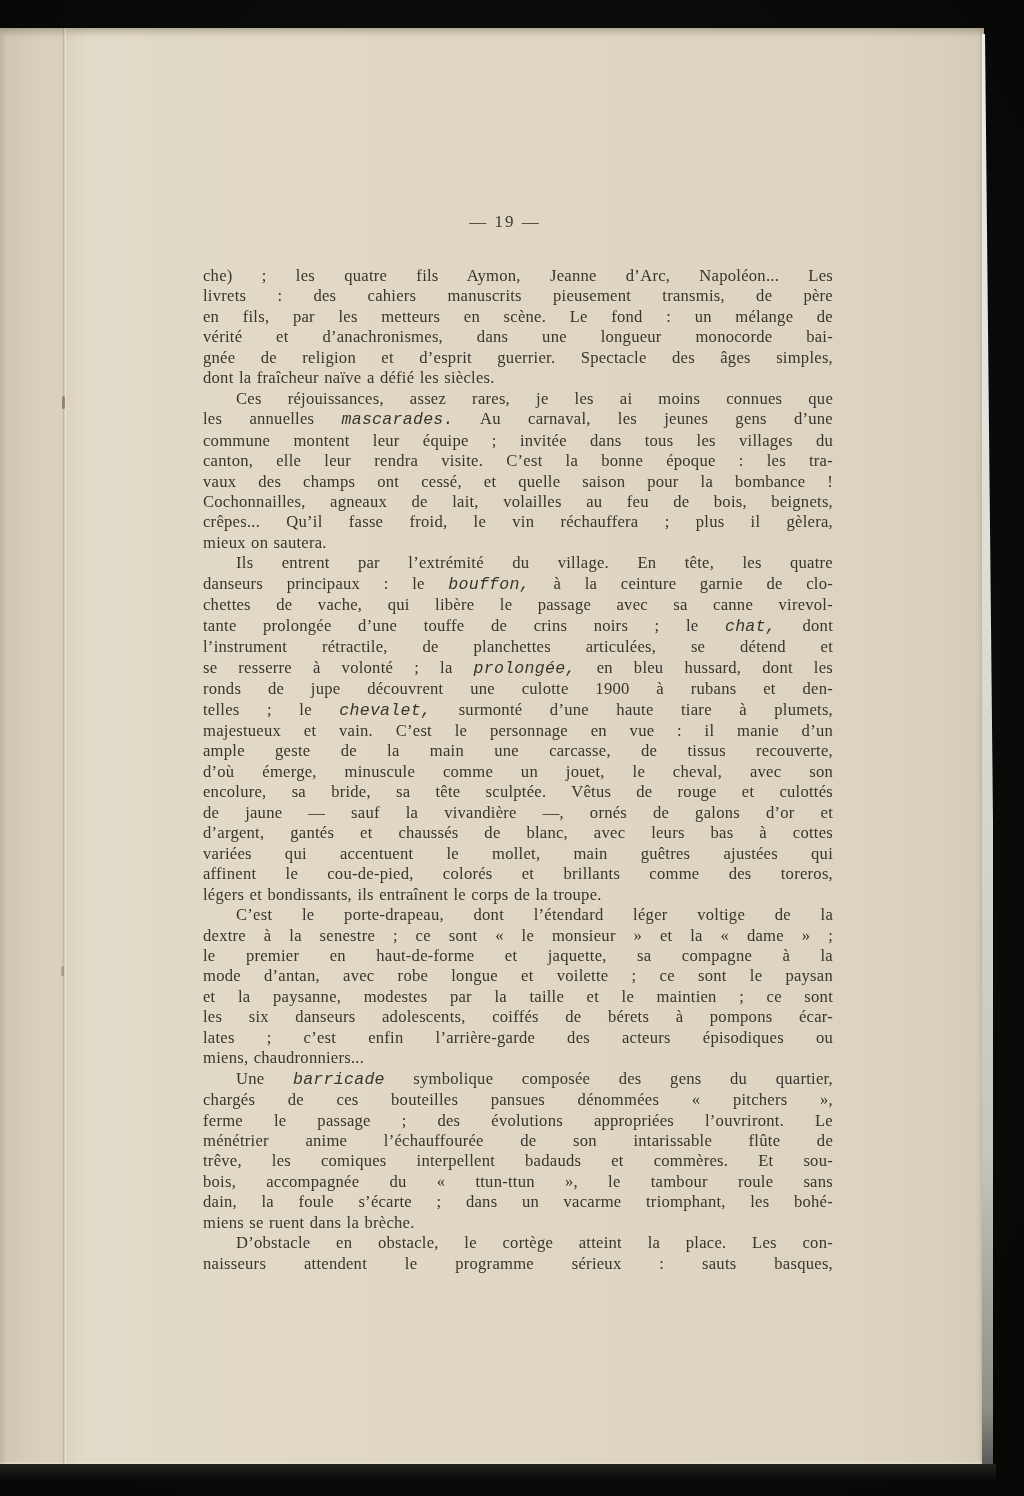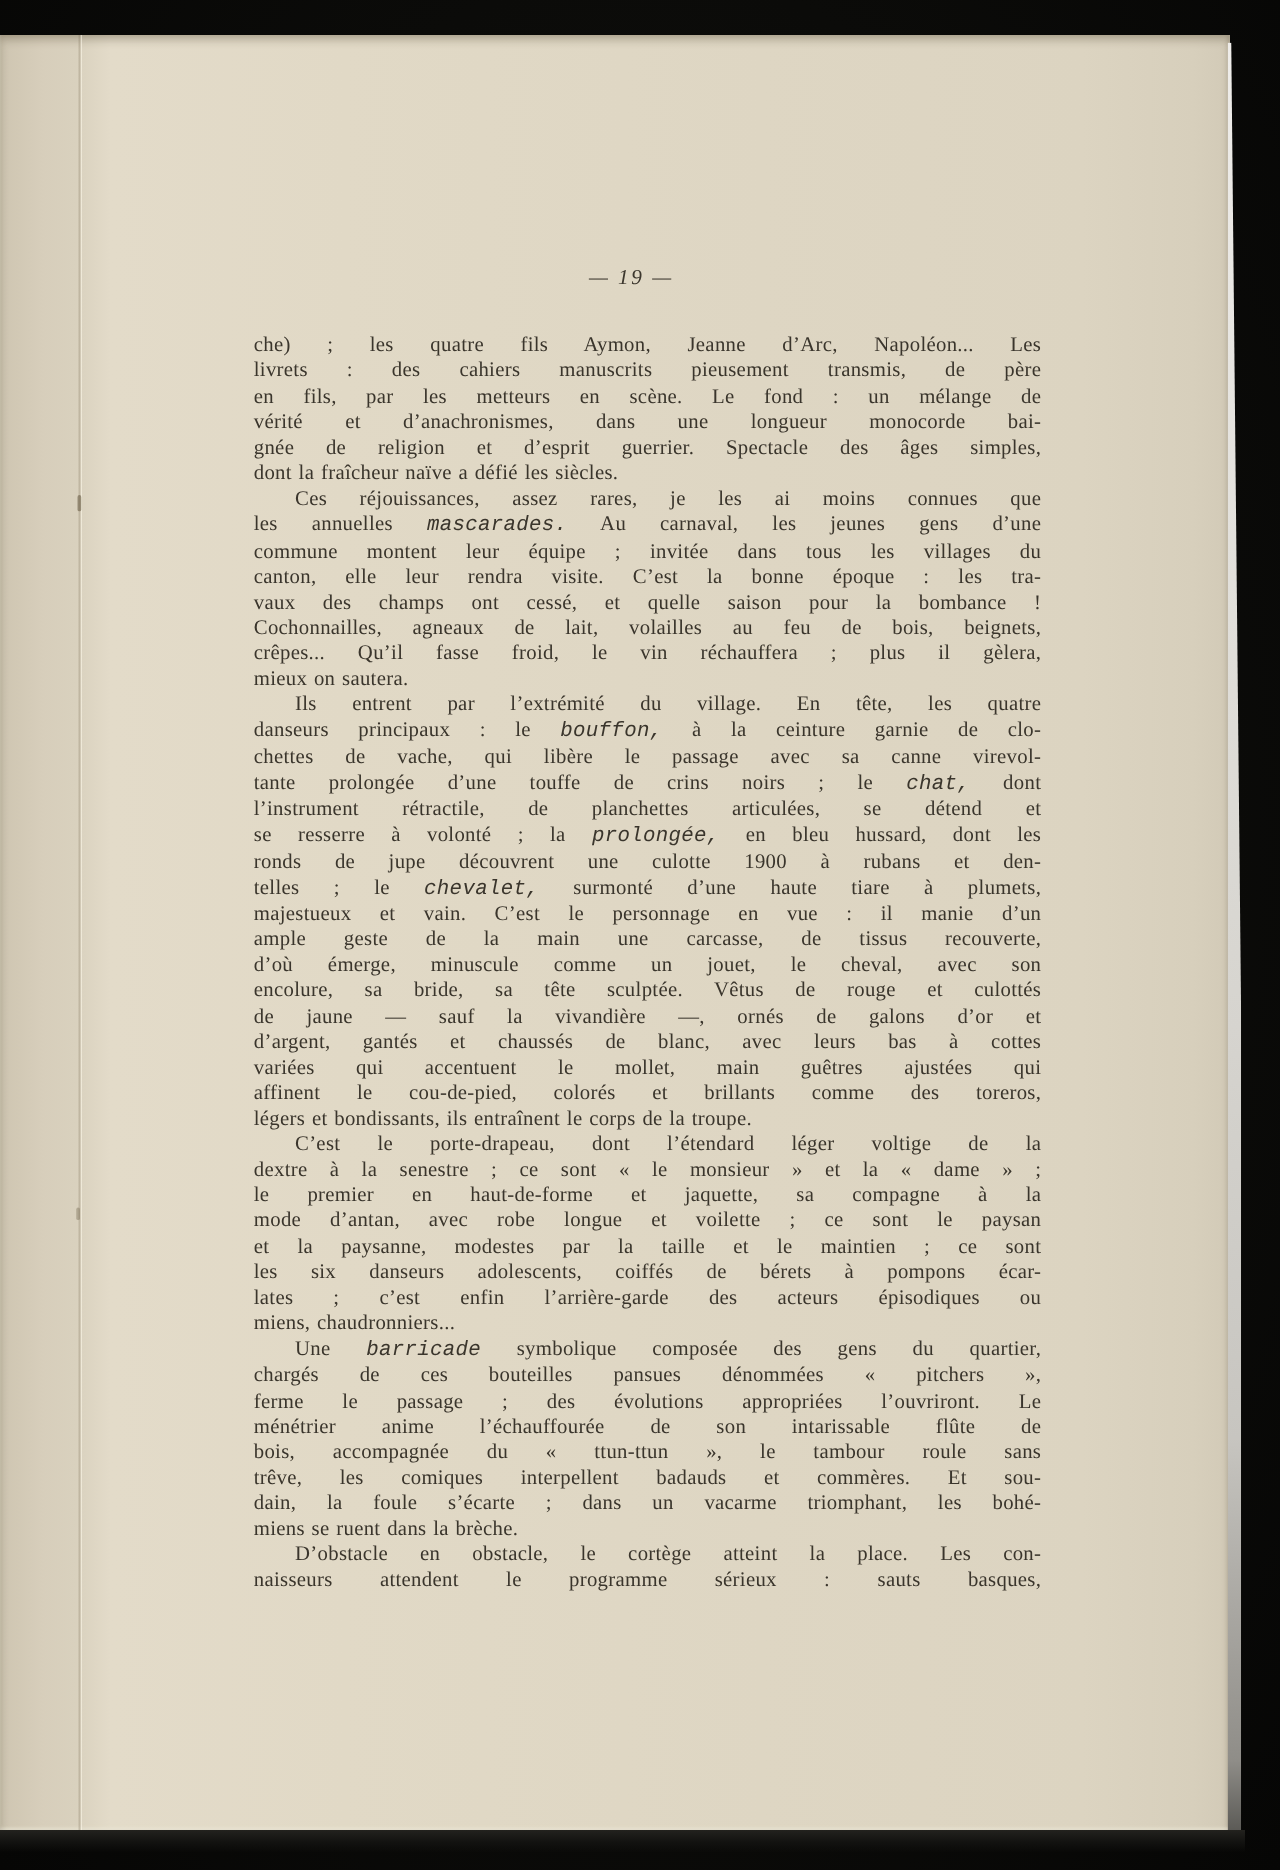--- a/index.html
+++ b/index.html
@@ -48,21 +48,20 @@
   }
   .bottom-shadow {
     position: absolute; left: 0; top: 1464px; width: 996px; height: 18px;
     background: linear-gradient(180deg, #23221e 0%, #121210 55%, rgba(10,10,8,0) 100%);
   }
   .page-number {
     position: absolute; left: 205px; top: 184px; width: 600px;
     text-align: center;
     font-size: 17px; letter-spacing: 2px;
     color: #3c372e;
-    font-style: italic;
   }
   .text-block {
     position: absolute; left: 203px; top: 238px; width: 630px;
     font-size: 16.6px; line-height: 20.45px;
     color: #3a352c;
     letter-spacing: 0.25px;
     word-spacing: 1px;
   }
   .para { margin: 0; }
   .line {
@@ -132,22 +131,22 @@
         <div class="line"><span>et la paysanne, modestes par la taille et le maintien ; ce sont</span></div>
         <div class="line"><span>les six danseurs adolescents, coiffés de bérets à pompons écar-</span></div>
         <div class="line"><span>lates ; c’est enfin l’arrière-garde des acteurs épisodiques ou</span></div>
         <div class="line last"><span>miens, chaudronniers...</span></div>
       </div>
       <div class="para indent">
         <div class="line"><span>Une </span><span class="it">barricade</span><span> symbolique composée des gens du quartier,</span></div>
         <div class="line"><span>chargés de ces bouteilles pansues dénommées « pitchers »,</span></div>
         <div class="line"><span>ferme le passage ; des évolutions appropriées l’ouvriront. Le</span></div>
         <div class="line"><span>ménétrier anime l’échauffourée de son intarissable flûte de</span></div>
+        <div class="line"><span>trêve, les comiques interpellent badauds et commères. Et sou-</span></div>
         <div class="line"><span>bois, accompagnée du « ttun-ttun », le tambour roule sans</span></div>
-        <div class="line"><span>trêve, les comiques interpellent badauds et commères. Et sou-</span></div>
         <div class="line"><span>dain, la foule s’écarte ; dans un vacarme triomphant, les bohé-</span></div>
         <div class="line last"><span>miens se ruent dans la brèche.</span></div>
       </div>
       <div class="para indent">
         <div class="line"><span>D’obstacle en obstacle, le cortège atteint la place. Les con-</span></div>
         <div class="line"><span>naisseurs attendent le programme sérieux : sauts basques,</span></div>
       </div>
     </div>
 </div>
 

